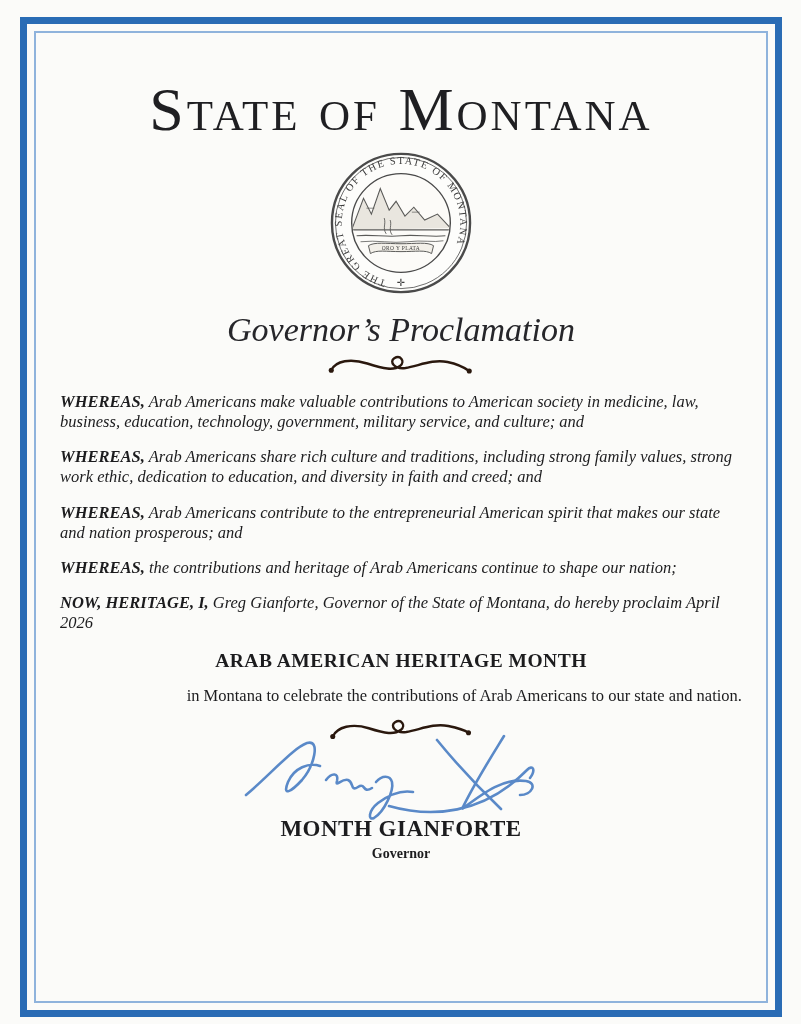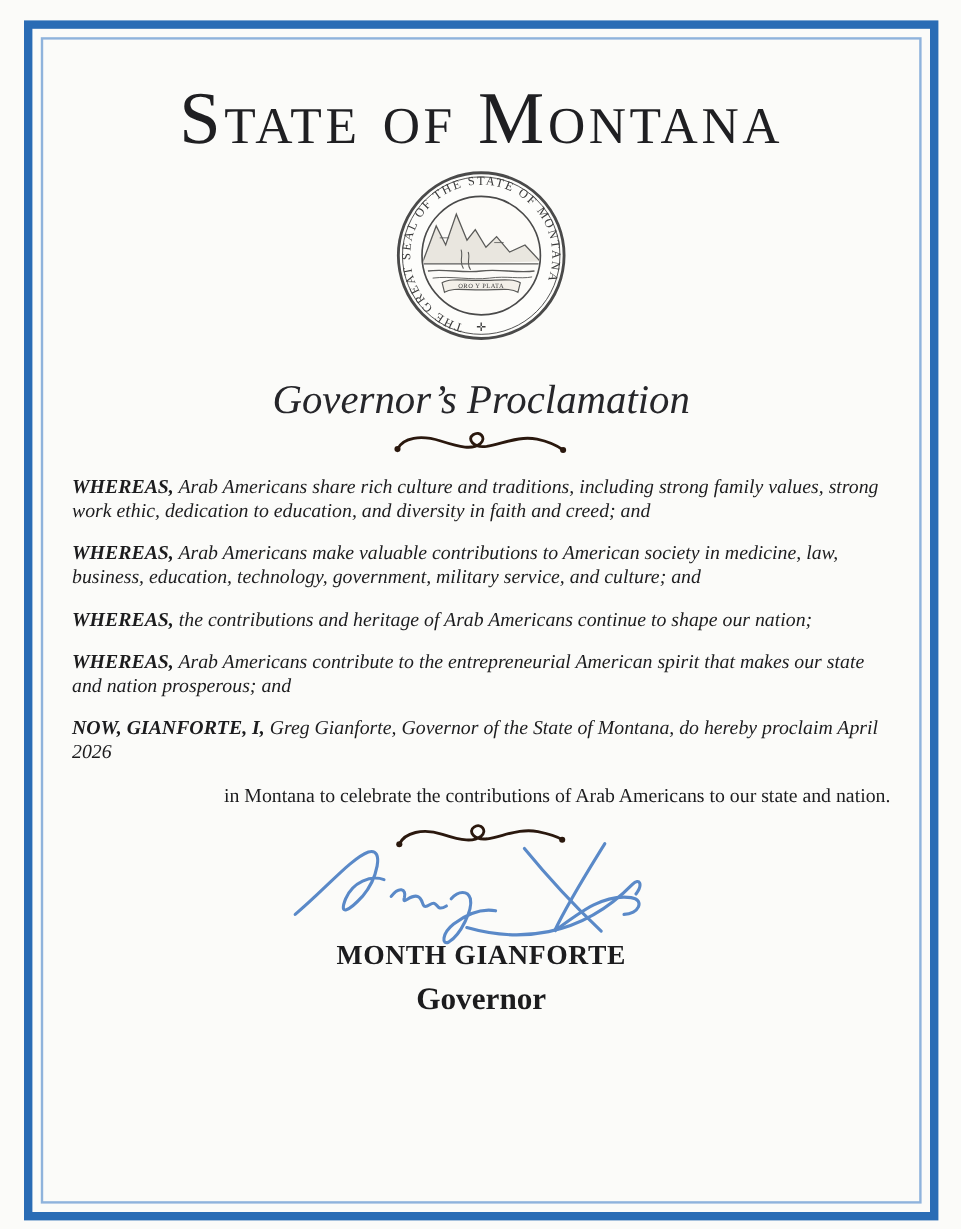--- a/index.html
+++ b/index.html
@@ -24,35 +24,35 @@
     border:7px solid var(--border-blue);
     pointer-events:none;
   }
   .frame-inner{
     position:absolute;top:31px;left:34px;right:33px;bottom:21px;
     border:2px solid var(--border-light-blue);
     pointer-events:none;
   }
   .content{
     position:absolute;top:33px;left:36px;right:35px;bottom:23px;
-    padding:34px 24px 0;
+    padding:44px 24px 0;
     text-align:center;
   }
   .doc-title{
     font-variant:small-caps;
     font-weight:normal;
     font-size:62px;
     line-height:64px;
     letter-spacing:3px;
     color:#1f1f22;
   }
   .seal-wrap{margin-top:8px;line-height:0;}
   .seal-wrap svg{width:148px;height:148px;}
   .proc-heading{
-    margin-top:26px;
+    margin-top:12px;
     font-style:italic;
     font-weight:normal;
     font-size:34px;
     line-height:41px;
     color:#26262a;
   }
   .flourish{line-height:0;}
   .flourish svg{width:190px;height:30px;}
   .flourish.second{margin-top:8px;}
   .paragraphs{margin-top:12px;text-align:left;}
@@ -80,22 +80,22 @@
   .signature{margin-top:-26px;line-height:0;position:relative;}
   .signature svg{width:330px;height:110px;}
   .sig-name{
     margin-top:-12px;
     font-size:23px;
     font-weight:bold;
     line-height:25px;
     letter-spacing:.5px;
   }
   .sig-title{
-    margin-top:14px;
-    font-size:26px;
+    margin-top:2px;
+    font-size:14px;
     font-weight:bold;
     line-height:22px;
   }
   .seal-ring-text{
     font-family:"Liberation Serif",serif;
     font-size:10.5px;
     letter-spacing:1.6px;
     fill:#3c3c3c;
   }
   .seal-banner-text{
@@ -152,27 +152,28 @@
     <svg viewBox="0 0 210 40">
       <g stroke="var(--ornament)" fill="none" stroke-width="3.2" stroke-linecap="round">
         <path d="M12,27 C18,14 38,11 60,18 C82,25 95,28 104,21 C111,15 104,6 96,11 C89,15.5 96,26 111,24 C129,21 147,12 167,16 C179,18.5 189,23 196,28"></path>
       </g>
       <circle cx="12" cy="27" r="3.4" fill="var(--ornament)"></circle>
       <circle cx="196" cy="28" r="3.4" fill="var(--ornament)"></circle>
     </svg>
   </div>
 
   <div class="paragraphs">
+    <p><b>WHEREAS,</b> <span>Arab Americans make valuable contributions to American society in medicine, law, business, education, technology, government, military service, and culture; and</span></p>
     <p><b>WHEREAS,</b> <span>Arab Americans share rich culture and traditions, including strong family values, strong work ethic, dedication to education, and diversity in faith and creed; and</span></p>
-    <p><b>WHEREAS,</b> <span>Arab Americans make valuable contributions to American society in medicine, law, business, education, technology, government, military service, and culture; and</span></p>
+    <p><b>WHEREAS,</b> <span>Arab Americans contribute to the entrepreneurial American spirit that makes our state and nation prosperous; and</span></p>
     <p><b>WHEREAS,</b> <span>the contributions and heritage of Arab Americans continue to shape our nation;</span></p>
-    <p><b>WHEREAS,</b> <span>Arab Americans contribute to the entrepreneurial American spirit that makes our state and nation prosperous; and</span></p>
-    <p><b>NOW, GIANFORTE, I,</b> <span>Greg Gianforte, Governor of the State of Montana, do hereby proclaim April 2026</span></p>
-  </div>
-
+    <p><b>NOW, HERITAGE, I,</b> <span>Greg Gianforte, Governor of the State of Montana, do hereby proclaim April 2026</span></p>
+  </div>
+
+  <div class="month-title">ARAB AMERICAN HERITAGE MONTH</div>
 
   <div class="closing-line">in Montana to celebrate the contributions of Arab Americans to our state and nation.</div>
 
   <div class="flourish second">
     <svg viewBox="0 0 210 40">
       <g stroke="var(--ornament)" fill="none" stroke-width="3.2" stroke-linecap="round">
         <path d="M14,30 C20,17 40,12 62,19 C84,26 96,28 105,21 C112,15 105,6 97,11 C90,15.5 97,26 112,24 C130,21 148,12 168,16 C180,18.5 189,21 195,25"></path>
       </g>
       <circle cx="14" cy="30" r="3.4" fill="var(--ornament)"></circle>
       <circle cx="195" cy="25" r="3.4" fill="var(--ornament)"></circle>

